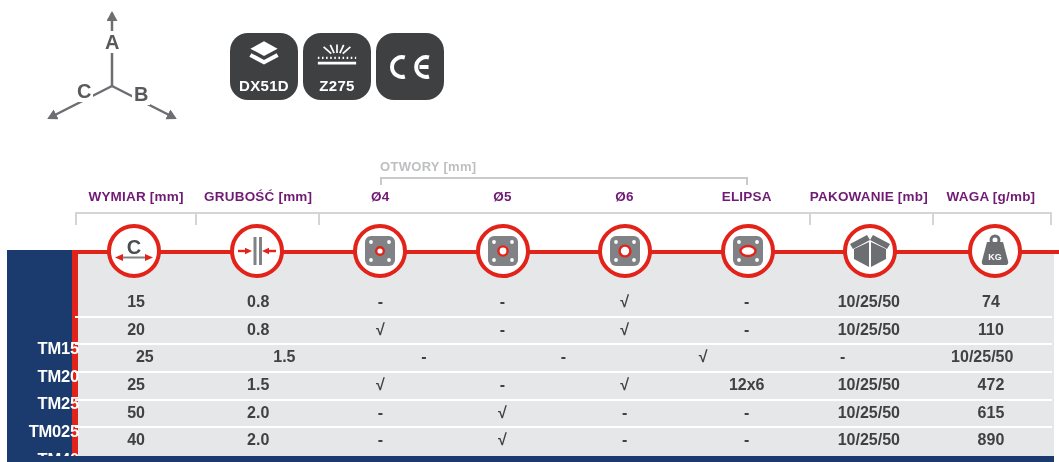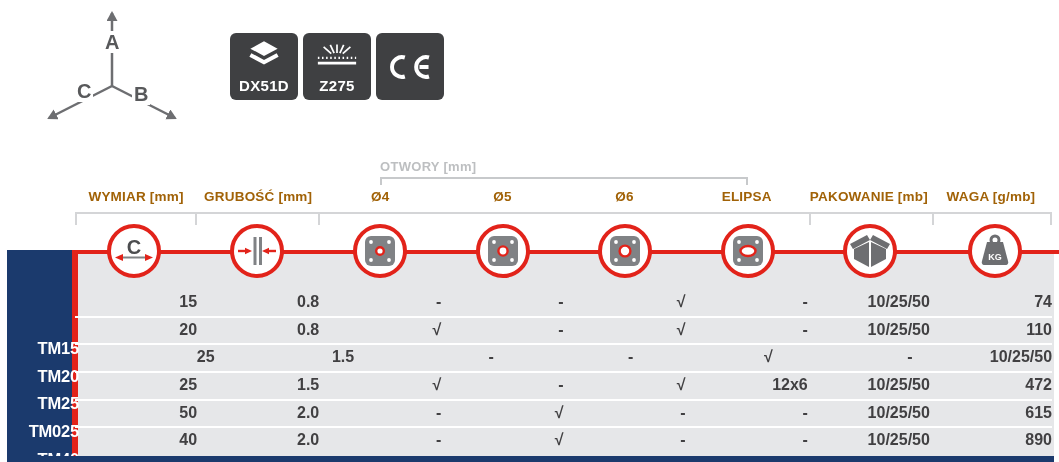--- a/index.html
+++ b/index.html
@@ -4,55 +4,55 @@
 <style>
   html,body{margin:0;padding:0;background:#fff;}
   .stage{position:relative;width:1059px;height:462px;background:#fff;overflow:hidden;
          font-family:"Liberation Sans",sans-serif;}
   
   .axes-wrap{position:absolute;left:30px;top:0;width:160px;height:128px;}
   .axis-label{position:absolute;font-size:20px;font-weight:bold;color:#58595b;background:#fff;
               padding:0 2px;line-height:22px;}
   
   .badges{position:absolute;left:230px;top:33px;display:flex;gap:5px;}
-  .badge{width:68px;height:67px;background:#3f4042;border-radius:6px;display:flex;
+  .badge{width:68px;height:67px;background:#3f4042;border-radius:18px;display:flex;
          flex-direction:column;align-items:center;justify-content:flex-end;box-sizing:border-box;
          padding-bottom:5px;}
   .badge .blabel{color:#fff;font-weight:bold;font-size:15px;letter-spacing:.3px;line-height:18px;}
   .badge.ce{justify-content:center;padding-bottom:0;}
   .badge .bicon{display:flex;align-items:center;justify-content:center;flex:1;}
   
   .otwory-bracket{position:absolute;left:380px;top:177px;width:368px;height:8px;
       border-top:2.5px solid #c7c9cb;border-left:2.5px solid #c7c9cb;border-right:2.5px solid #c7c9cb;
       box-sizing:border-box;}
   .otwory-label{position:absolute;left:380px;top:159px;width:368px;text-align:left;
       color:#bdbfc1;font-size:13px;font-weight:bold;letter-spacing:.3px;}
   
   .col-headers{position:absolute;left:75px;top:189px;width:977px;display:flex;}
-  .col-h{flex:1;text-align:center;font-size:13.5px;font-weight:bold;color:#a16207;
+  .col-h{flex:1;text-align:center;font-size:13.5px;font-weight:bold;color:#701a75;
          letter-spacing:.2px;white-space:nowrap;}
   
   .tick-line{position:absolute;left:75px;top:212px;width:977px;height:0;
              border-top:2px solid #d4d5d7;}
   .tick{position:absolute;top:212px;width:2px;height:13px;background:#d4d5d7;}
   
   .red-hline{position:absolute;left:72px;top:250px;width:987px;height:4px;background:#e2231a;}
   .row-col{position:absolute;left:7px;top:250px;width:65px;height:206px;background:#1b3a6d;}
   .red-vline{position:absolute;left:72px;top:250px;width:6px;height:206px;background:#e2231a;}
   .table-bg{position:absolute;left:78px;top:254px;width:976px;height:202px;background:#e6e7e9;}
   .bottom-bar{position:absolute;left:7px;top:456px;width:1047px;height:6px;background:#1b3a6d;z-index:6;}
   
   .row-labels{position:absolute;left:7px;top:290px;width:81px;z-index:3;margin-top:45px;}
   .row-label{height:27.7px;line-height:26px;text-align:right;padding-right:9px;color:#fff;
              font-weight:bold;font-size:16.5px;letter-spacing:-.2px;box-sizing:border-box;}
   
   .rows{position:absolute;left:75px;top:290px;width:977px;z-index:2;}
   .t-row{display:flex;height:27.7px;border-bottom:2.5px solid #fff;box-sizing:border-box;}
   .t-row:last-child{border-bottom:none;}
-  .t-cell{flex:1;text-align:right;line-height:24px;font-size:16px;font-weight:bold;color:#414042;}
+  .t-cell{flex:1;text-align:center;line-height:24px;font-size:16px;font-weight:bold;color:#414042;}
   
   .circle{position:absolute;top:224px;width:46px;height:46px;border:4px solid #e2231a;
           border-radius:50%;background:#fff;z-index:4;display:flex;align-items:center;
           justify-content:center;}
   .circle svg{display:block;}
 </style>
 </head>
 <body>
 
 <div class="stage">

